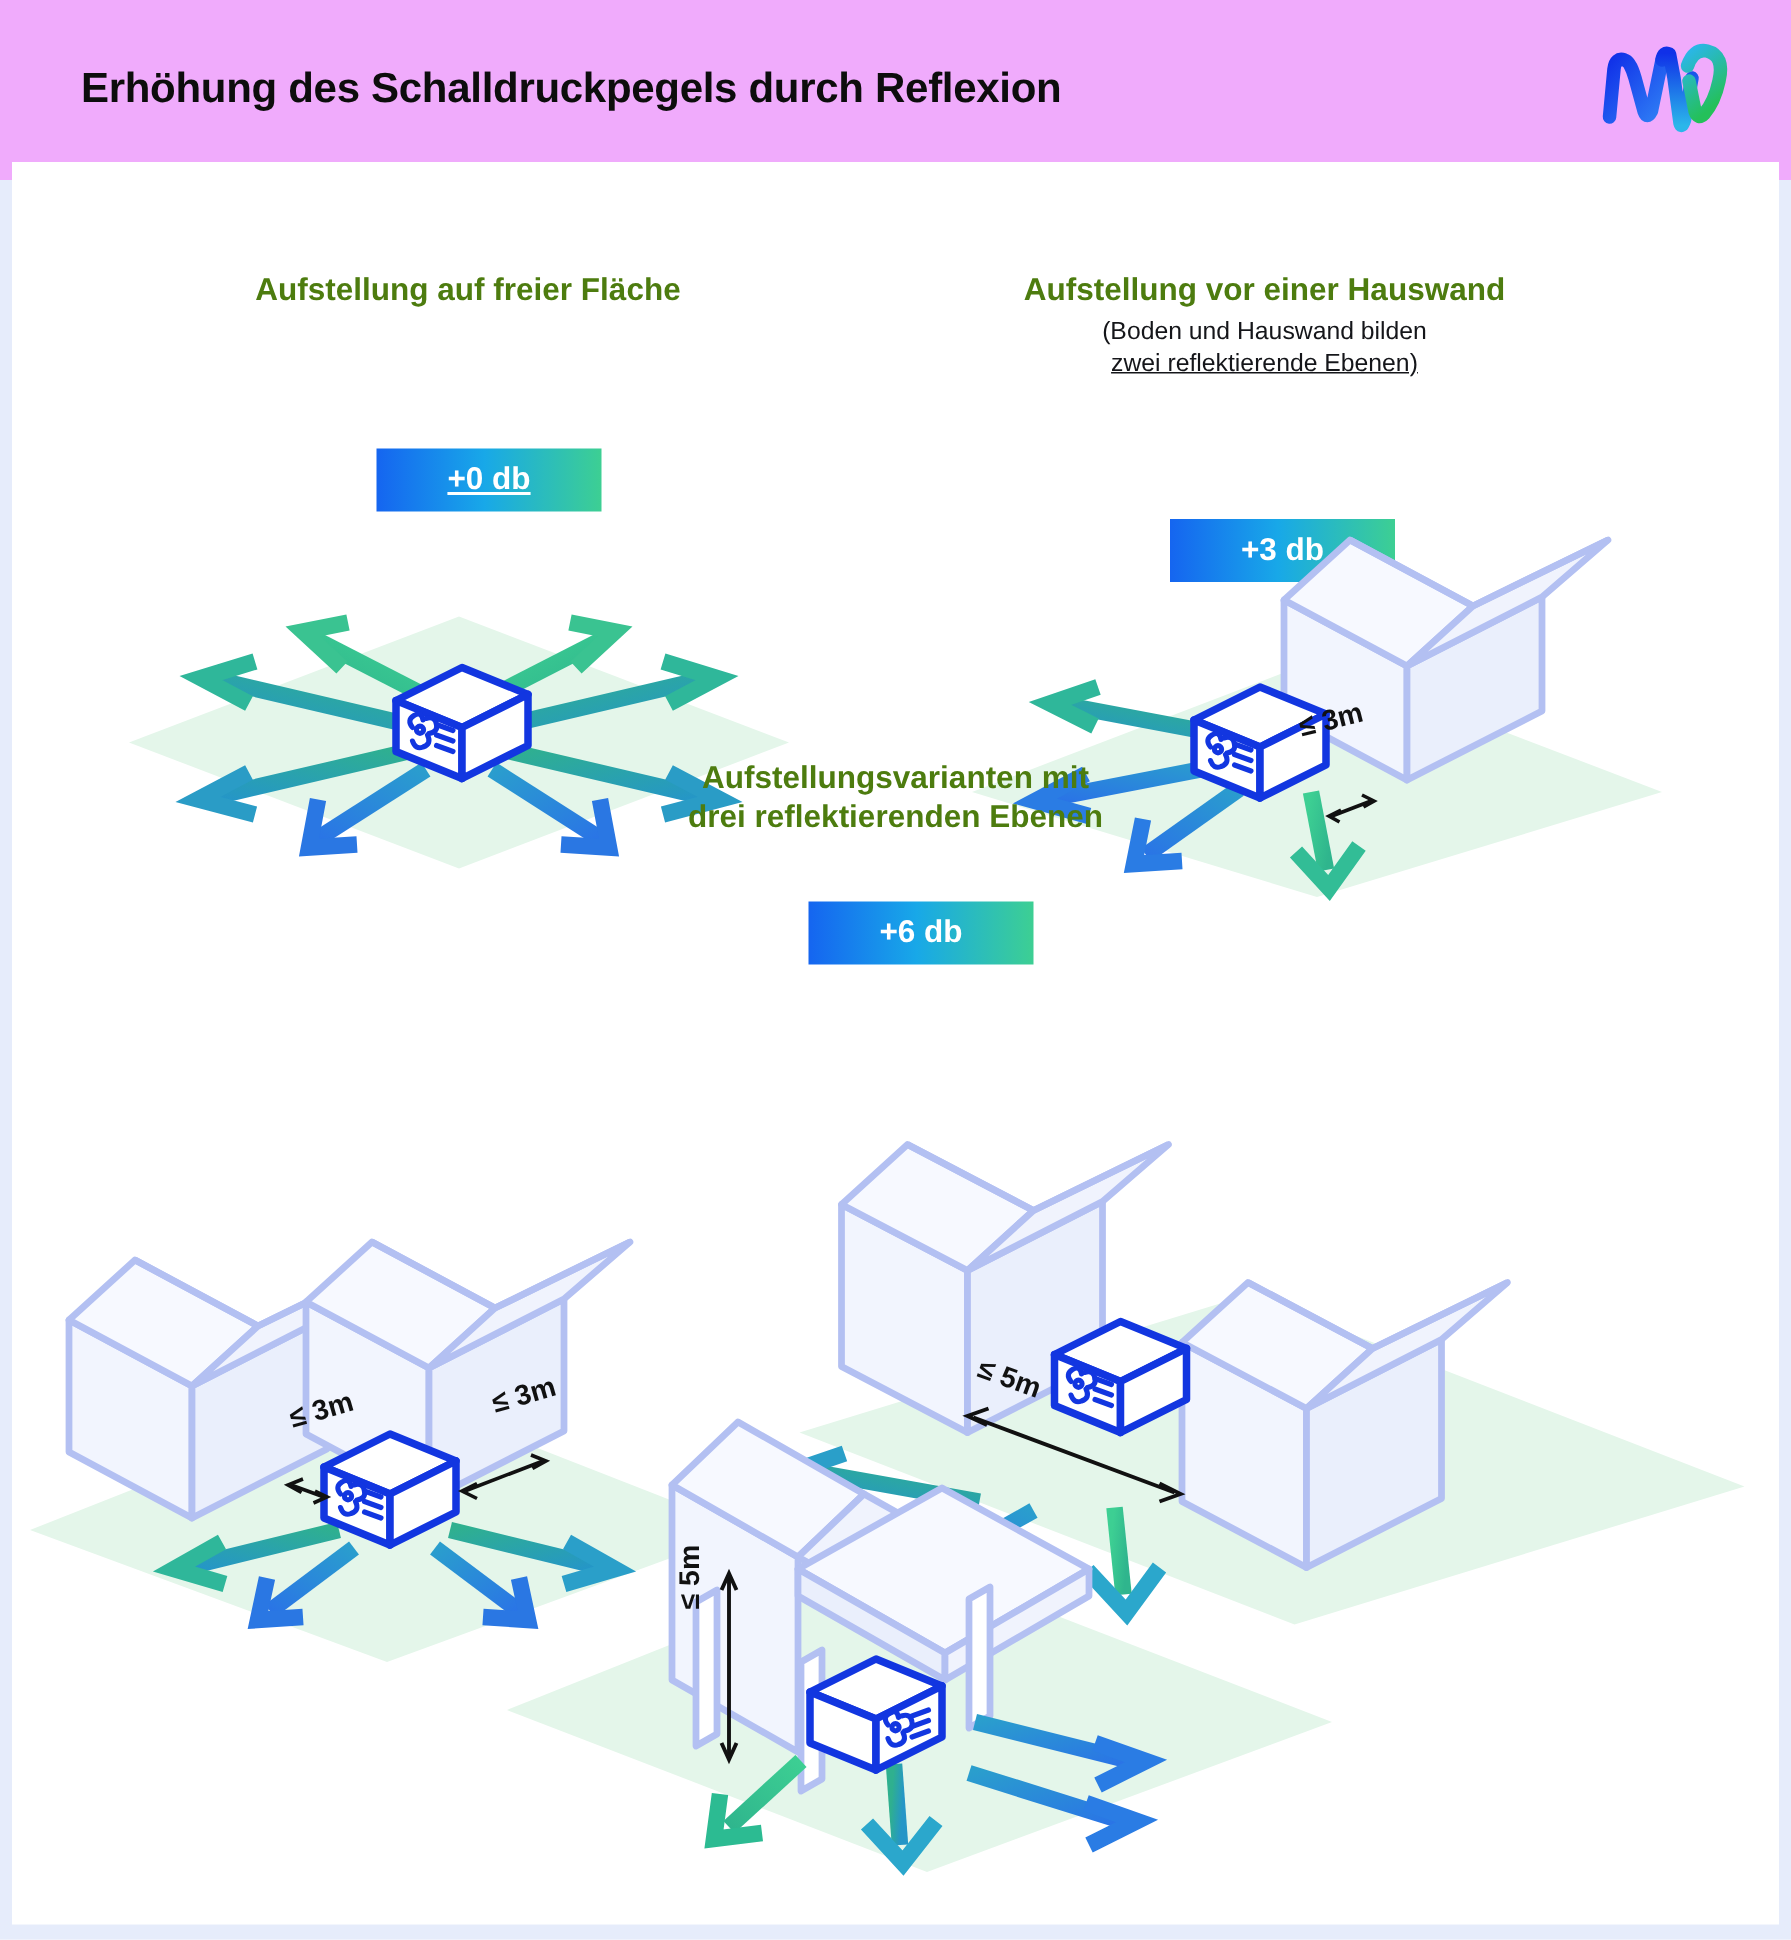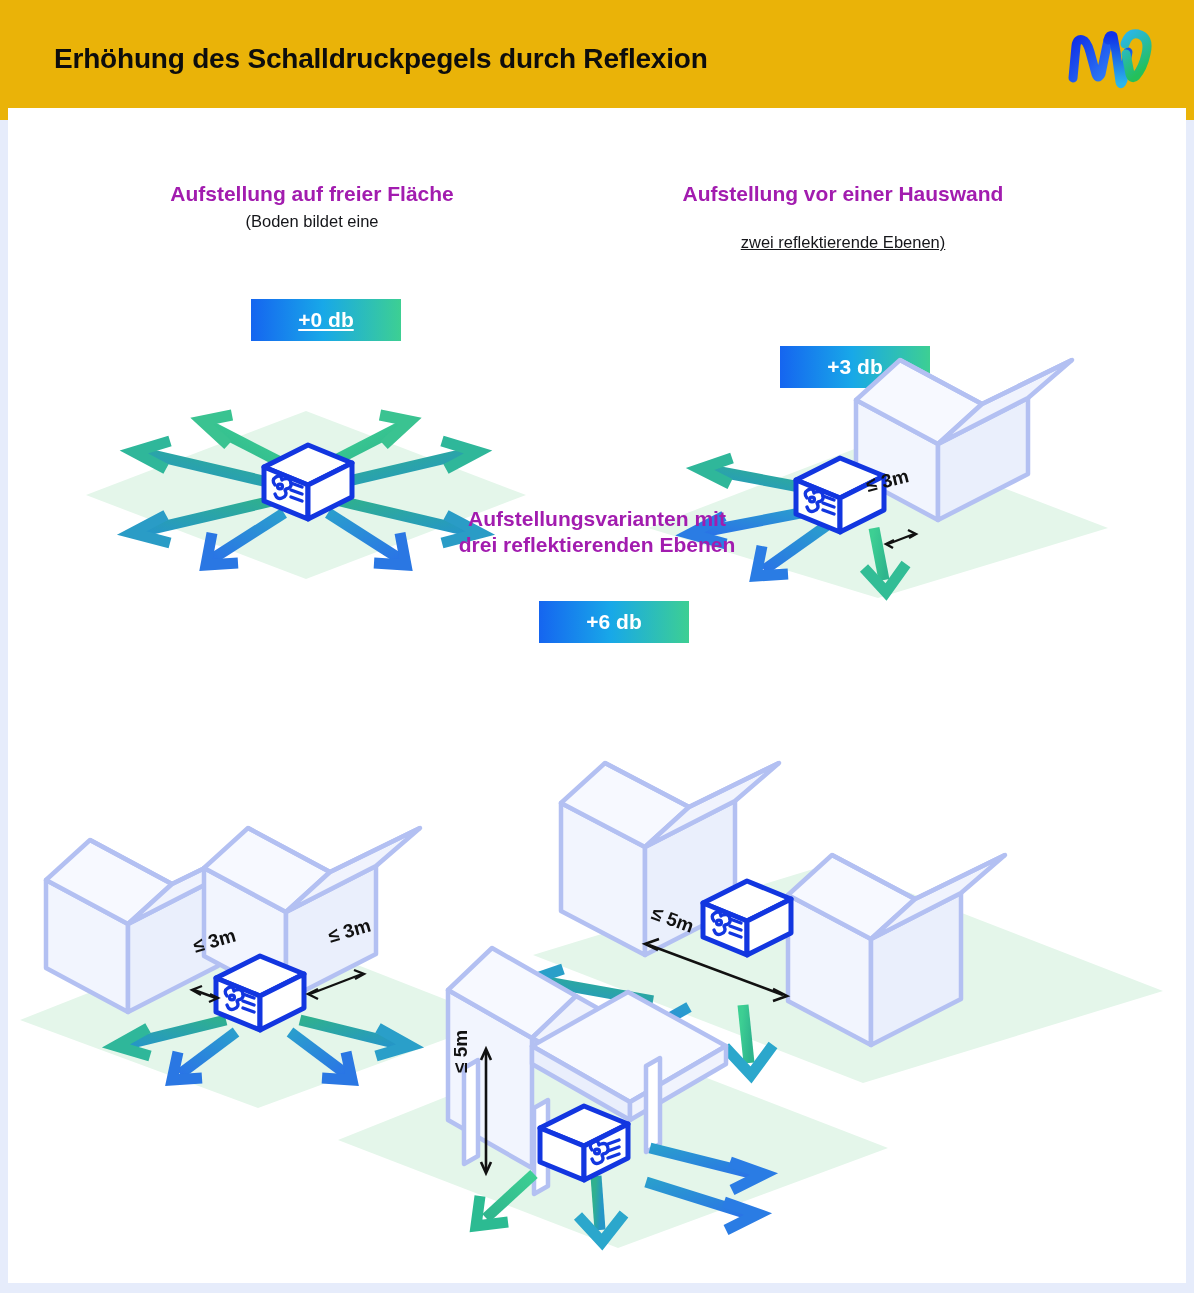--- a/index.html
+++ b/index.html
@@ -12,39 +12,39 @@
   }
   #page{
     position:relative;
     width:1194px;height:1293px;
     background:#e6ecfb;
     box-sizing:border-box;
   }
   
   #header{
     position:absolute;left:0;top:0;width:1194px;height:120px;
-    background:#eab308;
+    background:#f0abfc;
   }
   #title{
     position:absolute;left:54px;top:43px;
     font-size:28px;font-weight:bold;color:#0d0d0d;
     letter-spacing:-0.2px;white-space:nowrap;
   }
   #logo{
     position:absolute;right:38px;top:22px;width:86px;height:66px;
   }
   
   #canvas{
     position:absolute;left:8px;top:108px;
     width:1178px;height:1175px;
     background:#ffffff;
   }
   .sec-title{
     position:absolute;text-align:center;
-    font-size:21px;font-weight:bold;color:#a21caf;
+    font-size:21px;font-weight:bold;color:#4d7c0f;
     line-height:1.16;
   }
   .sec-sub{
     position:absolute;text-align:center;
     font-size:16.5px;font-weight:normal;color:#15161a;
     line-height:1.28;
   }
   .badge{
     position:absolute;height:42px;
     display:flex;align-items:center;justify-content:center;
@@ -82,21 +82,20 @@
       </defs>
       <path d="M3 56 L6 24 Q7 16 13 18 Q17 19 20 30 L26 52 Q28 58 31 52 L38 18" fill="none" stroke="url(#lgA)" stroke-width="9" stroke-linecap="round" stroke-linejoin="round"></path>
       <path d="M38 18 Q39 12 43 14 L46 30 L50 60 Q51 64 53 58 L58 30" fill="none" stroke="url(#lgB)" stroke-width="9" stroke-linecap="round" stroke-linejoin="round"></path>
       <path d="M55 22 Q59 10 68 12 Q80 15 76 32 Q73 46 66 54 Q62 58 60 52 L56 32" fill="none" stroke="url(#lgC)" stroke-width="9" stroke-linecap="round" stroke-linejoin="round"></path>
     </svg>
   </div>
 
   <div id="canvas">
 
     <div class="sec-title" style="left:84px;top:74px;width:440px;">Aufstellung auf freier Fläche</div>
-    <div class="sec-sub" style="left:84px;top:103px;width:440px;">(Boden bildet eine</div>
     <div class="badge" style="left:243px;top:191px;width:150px;text-decoration:underline;">+0 db</div>
 
     <div class="scene" style="left:78px;top:275px;width:440px;height:210px;">
       <svg width="440" height="210" viewBox="0 0 440 210">
         <defs>
           <linearGradient id="gGreenL" x1="1" y1="0" x2="0" y2="1">
             <stop offset="0" stop-color="#3dcf93"></stop>
               <stop offset="1" stop-color="#2fb58d"></stop>
           </linearGradient>
           <linearGradient id="gGreenR" x1="0" y1="0" x2="1" y2="1">
@@ -158,20 +157,21 @@
           <g stroke="#1236e0" stroke-width="3.4" stroke-linecap="round">
             <path d="M27,38 L38,42"></path>
               <path d="M27,45 L38,49"></path>
               <path d="M27,52 L38,56"></path>
           </g>
         </g>
       </svg>
     </div>
 
     <div class="sec-title" style="left:620px;top:74px;width:430px;">Aufstellung vor einer Hauswand</div>
+    <div class="sec-sub" style="left:620px;top:103px;width:430px;">(Boden und Hauswand bilden</div>
     <div class="sec-sub" style="left:620px;top:124px;width:430px;text-decoration:underline;">zwei reflektierende Ebenen)</div>
     <div class="badge" style="left:772px;top:191px;width:150px;margin-top:47px;">+3 db</div>
 
     <div class="scene" style="left:630px;top:240px;width:470px;height:250px;">
       <svg width="470" height="250" viewBox="0 0 470 250">
         <polygon points="240,92 470,180 240,250 10,180" fill="#e4f6ea"></polygon>
 
         <g stroke="#b3c0f2" stroke-width="4.5" stroke-linejoin="round">
           <polygon points="218,52 218,128 300,172 300,96" fill="#f2f5fe"></polygon>
           <polygon points="300,96 300,172 390,126 390,50" fill="#eaeffc"></polygon>

